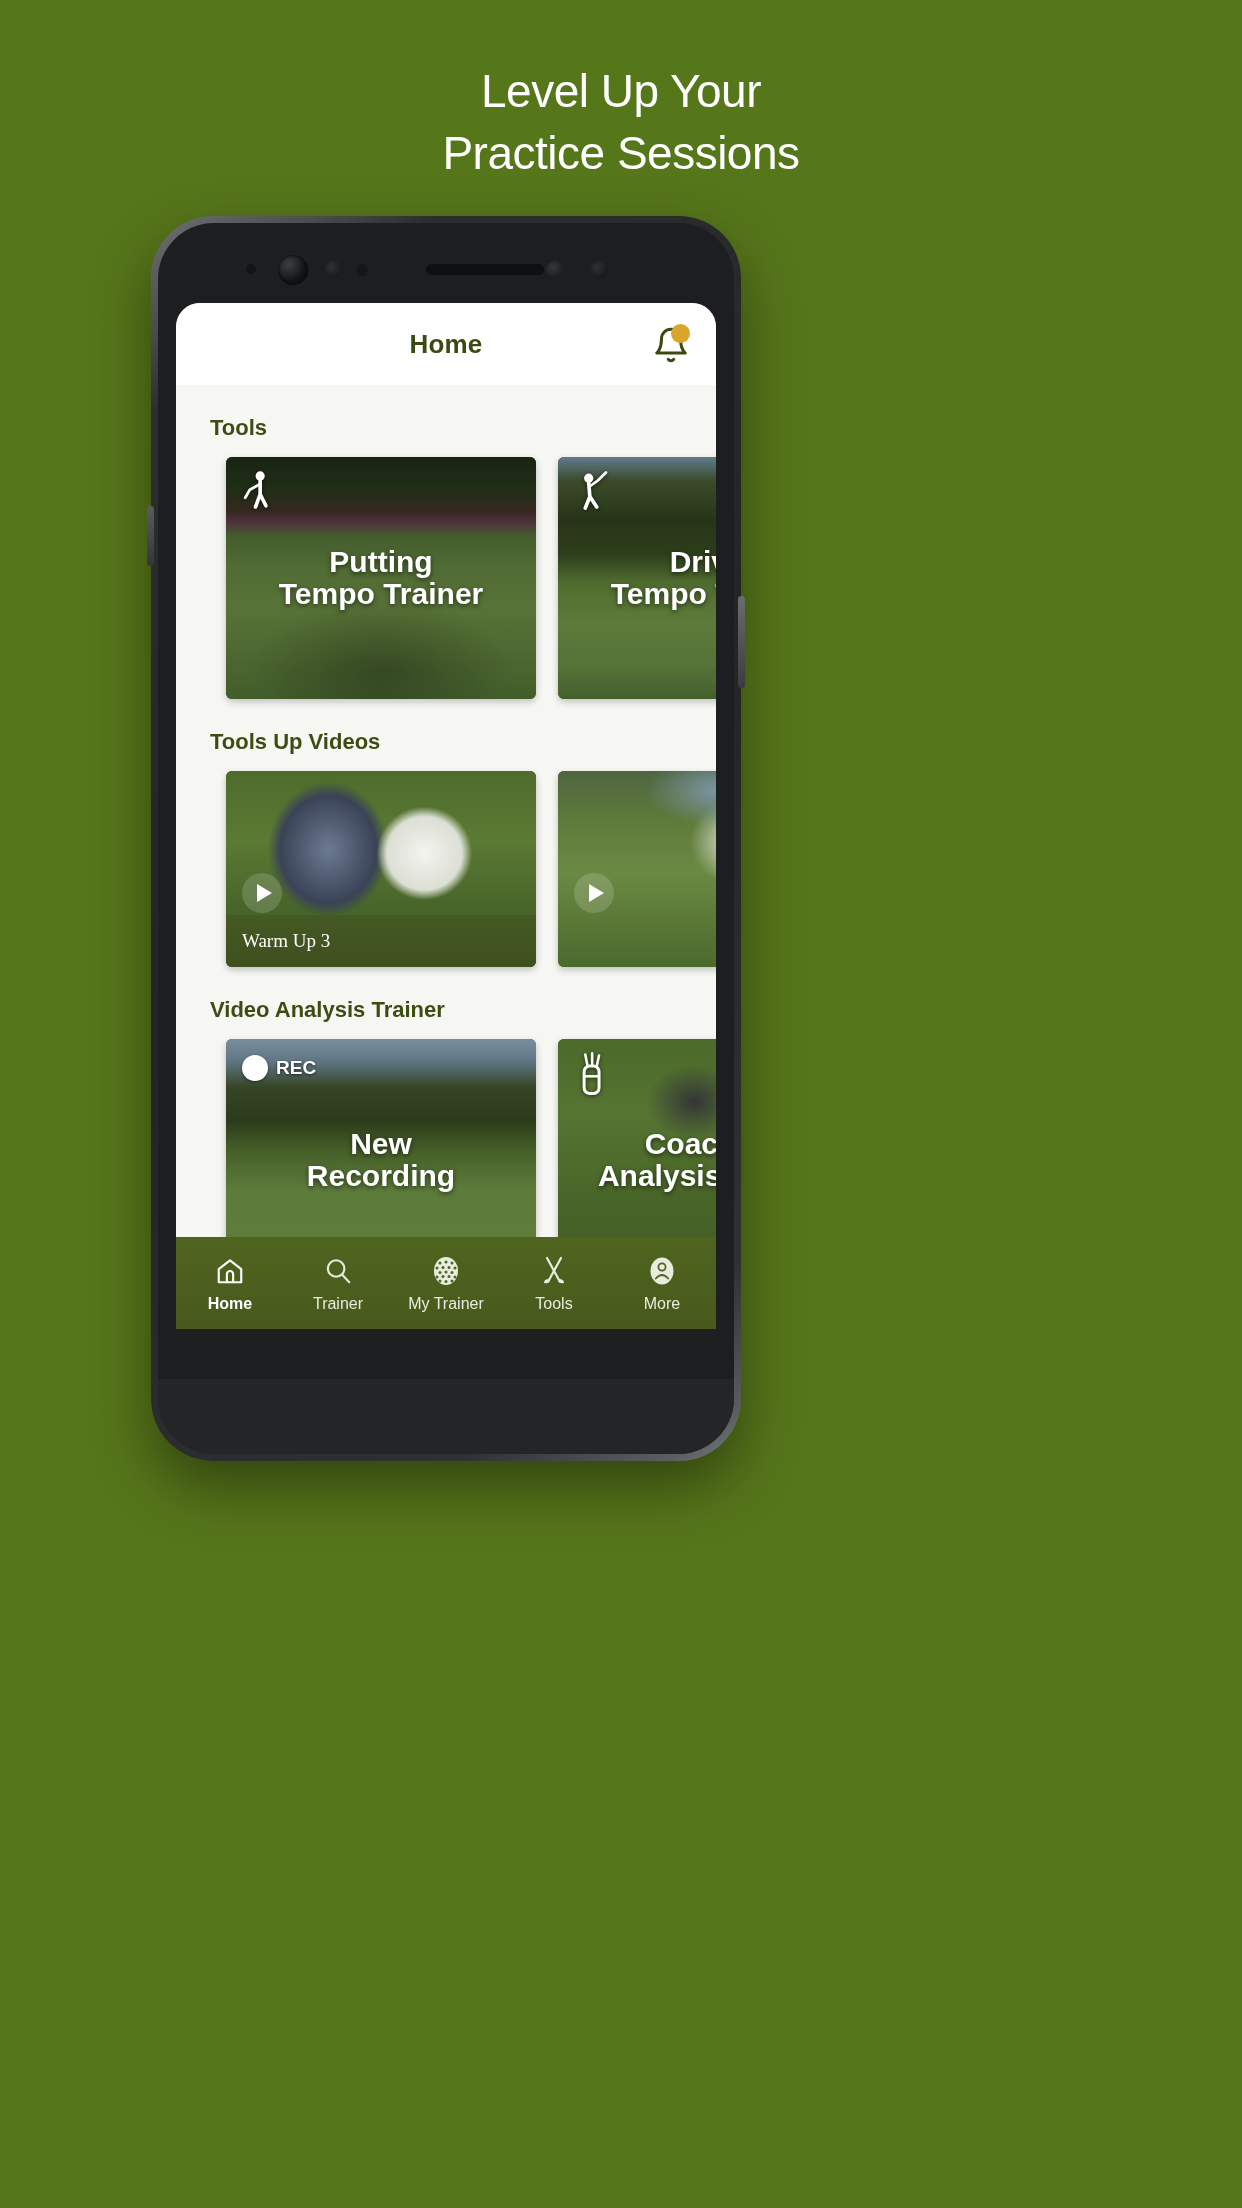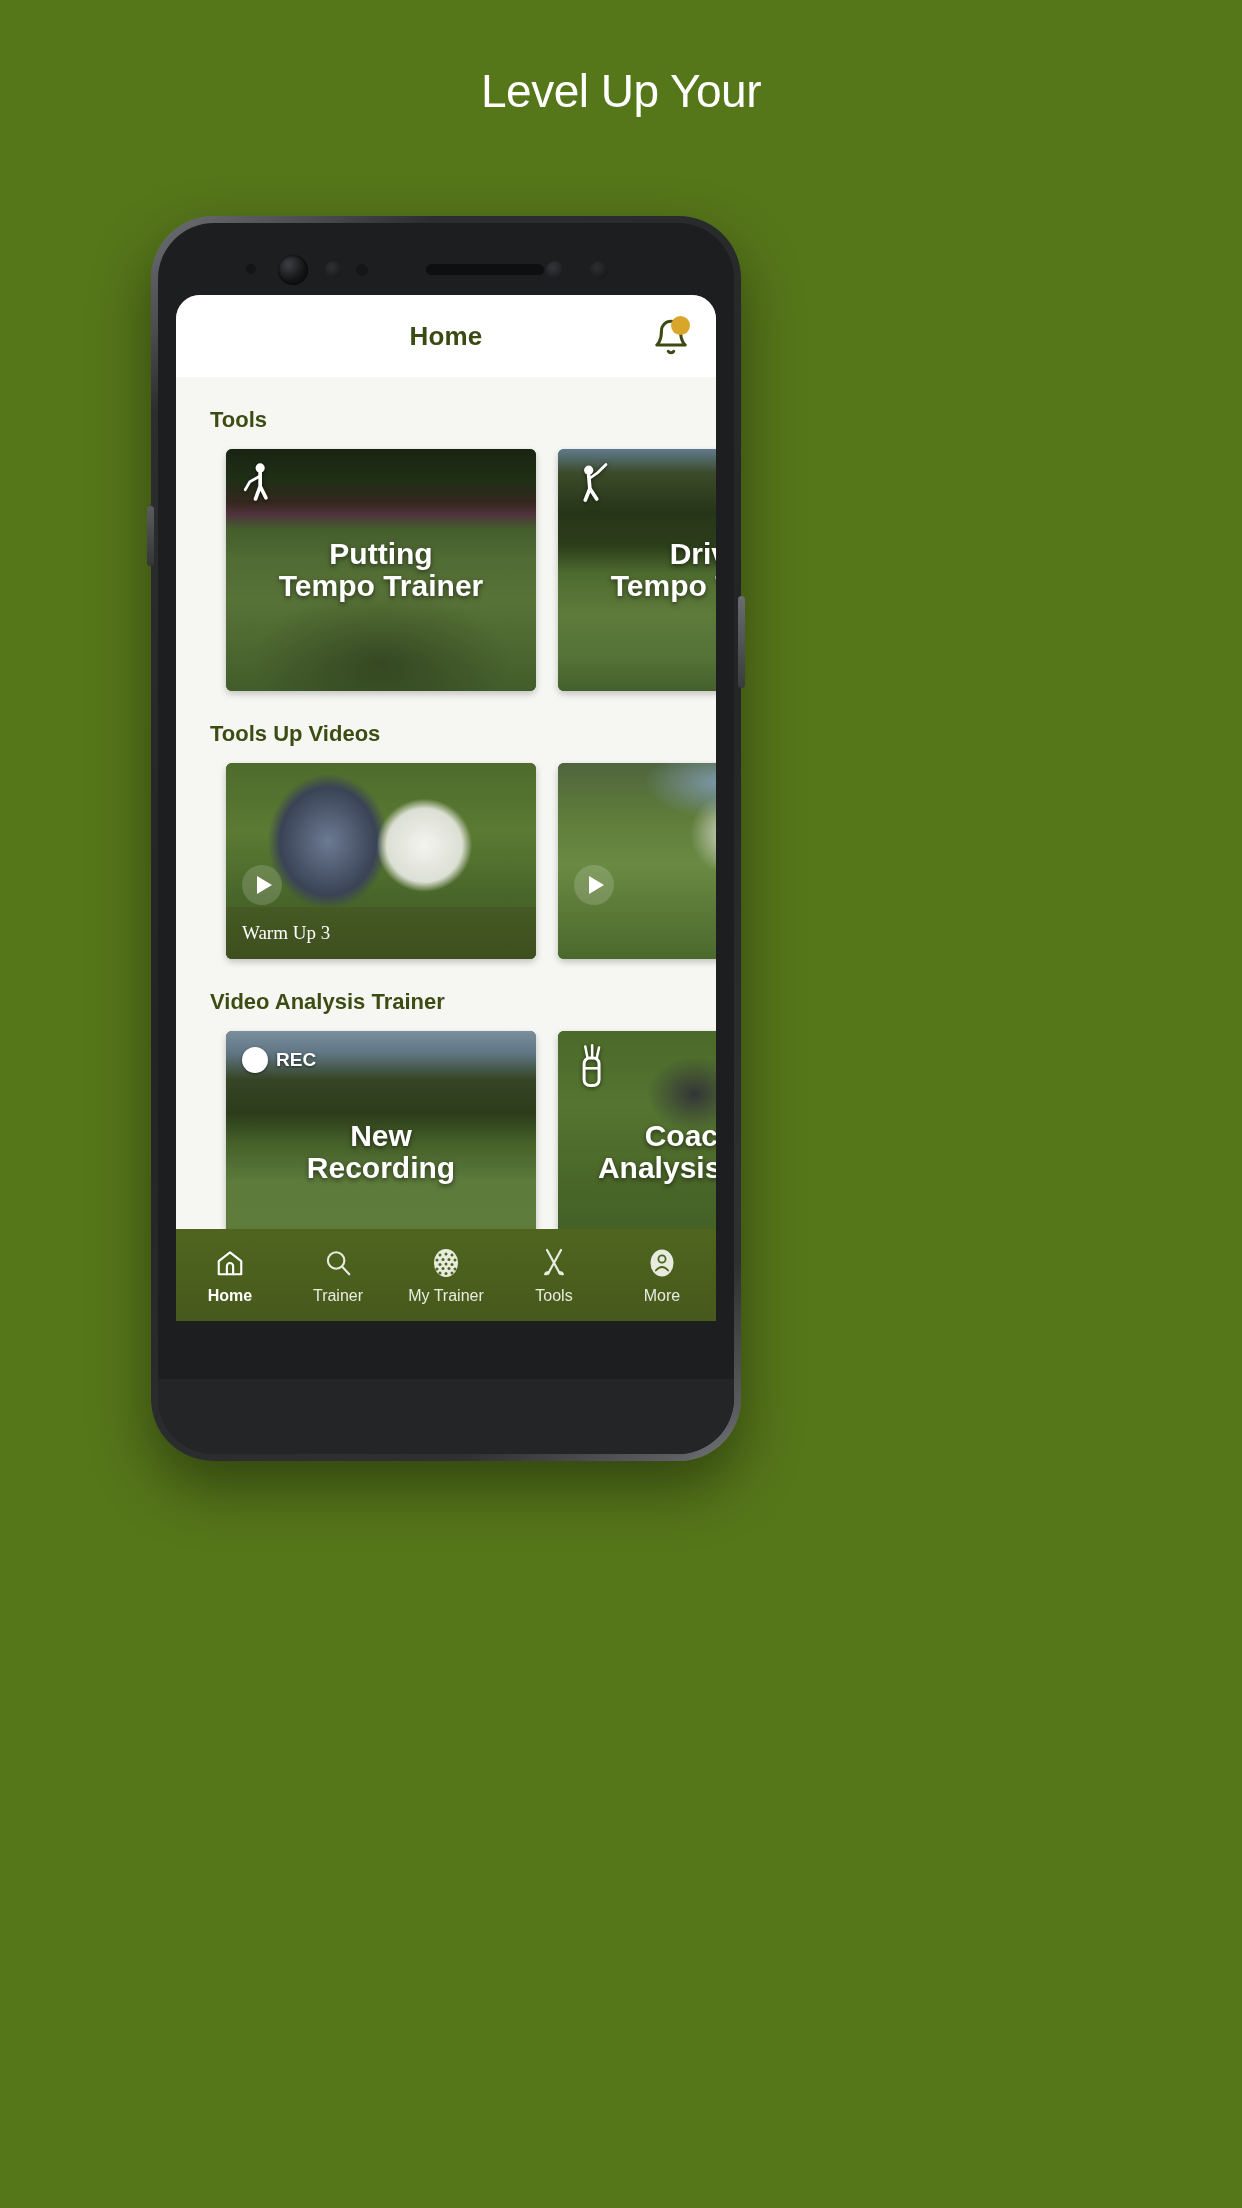--- a/index.html
+++ b/index.html
@@ -87,21 +87,21 @@
   }
   .cam-right-b {
     position: absolute; left: 432px; top: 38px;
     width: 18px; height: 18px; border-radius: 50%;
     background: radial-gradient(circle at 38% 35%, #2e3032, #0f1012);
   }
 
   
   .screen {
     position: absolute;
-    left: 18px; top: 72px;
+    left: 18px; top: 80px;
     width: 540px; height: 1026px;
     background: #f9a8d4;
     border-radius: 24px 24px 0 0;
     overflow: hidden;
   }
 
   
   .app-header {
     height: 82px;
     background: #ffffff;
@@ -285,20 +285,21 @@
     position: absolute; left: 0; bottom: 0;
     width: 100%; height: 75px;
     background: #242527;
   }
 </style>
 </head>
 <body>
 
 <div class="headline">
   <span class="l1">Level Up Your</span>
+  <span class="l2">Practice Sessions</span>
 </div>
 
 <div class="phone">
   <div class="btn-power"></div>
   <div class="btn-vol"></div>
 
   <div class="phone-inner">
 
     <div class="bezel-top">
       <div class="cam-dot-a"></div>

